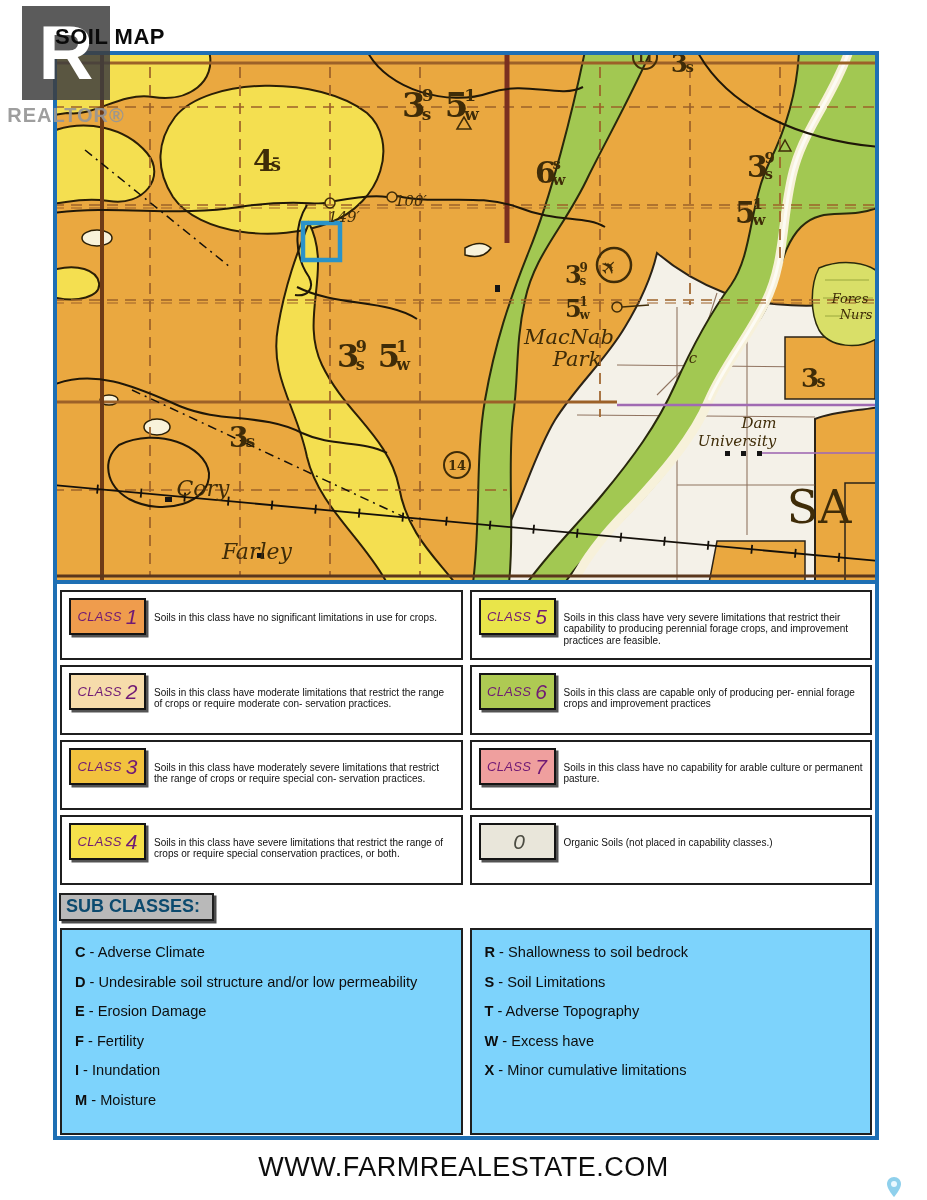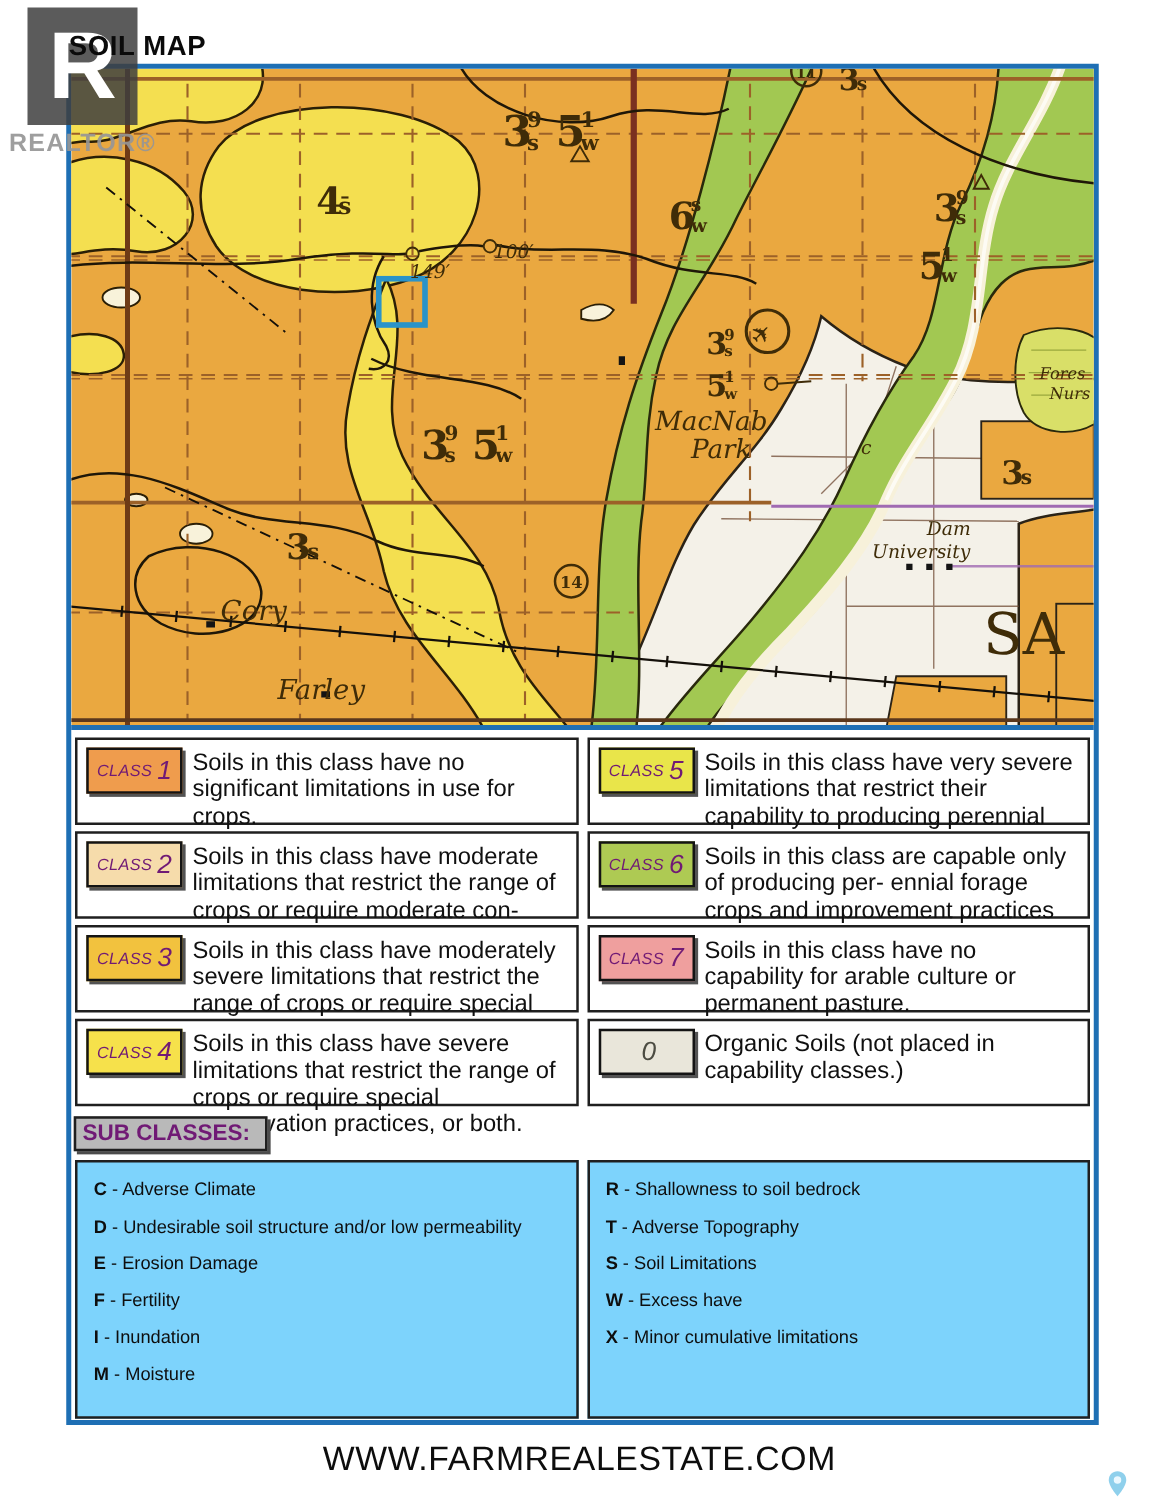--- a/index.html
+++ b/index.html
@@ -20,25 +20,25 @@
   .map-wrap { width:100%; height:529px; border-bottom:4px solid #1e6fb4; overflow:hidden; }
 
   
   .legend { display:grid; grid-template-columns:1fr 1fr; gap:5px 7px; padding:6px 3px 0 3px; grid-auto-rows:70px; }
   .lg-box { border:2px solid #1f1f1f; background:#fff; display:flex; align-items:flex-start; }
   .swatch { margin:6px 8px 0 7px; width:77px; min-width:77px; height:37px; border:2px solid #141414;
             box-shadow:2.5px 2.5px 0 rgba(40,40,40,.8); display:flex; align-items:center; justify-content:center;
             gap:4px; font-style:italic; color:#701a75; }
   .sw-cap { font-size:13px; letter-spacing:.3px; }
   .sw-num { font-size:21px; }
-  .lg-text { font-size:19px; line-height:1.13; color:#101010; padding:8px 6px 0 0; }
+  .lg-text { font-size:10px; line-height:1.13; color:#101010; padding:20px 6px 0 0; }
 
   
   .sub-header { margin:8px 0 7px 2px; display:inline-block; background:#b9b9b9; border:2px solid #1f1f1f;
-                box-shadow:2.5px 2.5px 0 #4c4c4c; padding:1px 12px 2px 5px; font-size:18px; font-weight:bold; color:#701a75; }
+                box-shadow:2.5px 2.5px 0 #4c4c4c; padding:1px 12px 2px 5px; font-size:18px; font-weight:bold; color:#0c4a6e; }
   .sub-panels { display:grid; grid-template-columns:1fr 1fr; gap:0 7px; padding:0 3px; }
   .sub-panel { border:2px solid #1f1f1f; background:#7dd3fc; height:207px; padding:14px 0 0 13px; }
   .sc-item { font-size:14.6px; color:#0e0e0e; margin-bottom:13.5px; }
   .sc-code { font-weight:bold; }
   .sc-sep { white-space:pre; }
 
   .footer { position:absolute; left:0; top:1152px; width:100%; text-align:center; font-size:27px; font-weight:normal;
             color:#0d0d0d; letter-spacing:.5px; z-index:3; cursor:pointer; }
 
   .page-pin { position:absolute; left:886px; top:1176px; z-index:3; }
@@ -303,22 +303,22 @@
     <div class="sub-panel">
       <div class="sc-item"><span class="sc-code">C</span><span class="sc-sep"> - </span><span>Adverse Climate</span></div>
       <div class="sc-item"><span class="sc-code">D</span><span class="sc-sep"> - </span><span>Undesirable soil structure and/or low permeability</span></div>
       <div class="sc-item"><span class="sc-code">E</span><span class="sc-sep"> - </span><span>Erosion Damage</span></div>
       <div class="sc-item"><span class="sc-code">F</span><span class="sc-sep"> - </span><span>Fertility</span></div>
       <div class="sc-item"><span class="sc-code">I</span><span class="sc-sep"> - </span><span>Inundation</span></div>
       <div class="sc-item"><span class="sc-code">M</span><span class="sc-sep"> - </span><span>Moisture</span></div>
     </div>
     <div class="sub-panel">
       <div class="sc-item"><span class="sc-code">R</span><span class="sc-sep"> - </span><span>Shallowness to soil bedrock</span></div>
+      <div class="sc-item"><span class="sc-code">S</span><span class="sc-sep"> - </span><span>Soil Limitations</span></div>
       <div class="sc-item"><span class="sc-code">T</span><span class="sc-sep"> - </span><span>Adverse Topography</span></div>
-      <div class="sc-item"><span class="sc-code">S</span><span class="sc-sep"> - </span><span>Soil Limitations</span></div>
       <div class="sc-item"><span class="sc-code">W</span><span class="sc-sep"> - </span><span>Excess have</span></div>
       <div class="sc-item"><span class="sc-code">X</span><span class="sc-sep"> - </span><span>Minor cumulative limitations</span></div>
     </div>
   </div>
 </div>
 
 <div class="footer">WWW.FARMREALESTATE.COM</div>
 
 <div class="page-pin">
   <svg width="16" height="22" viewBox="0 0 16 22" xmlns="http://www.w3.org/2000/svg">

